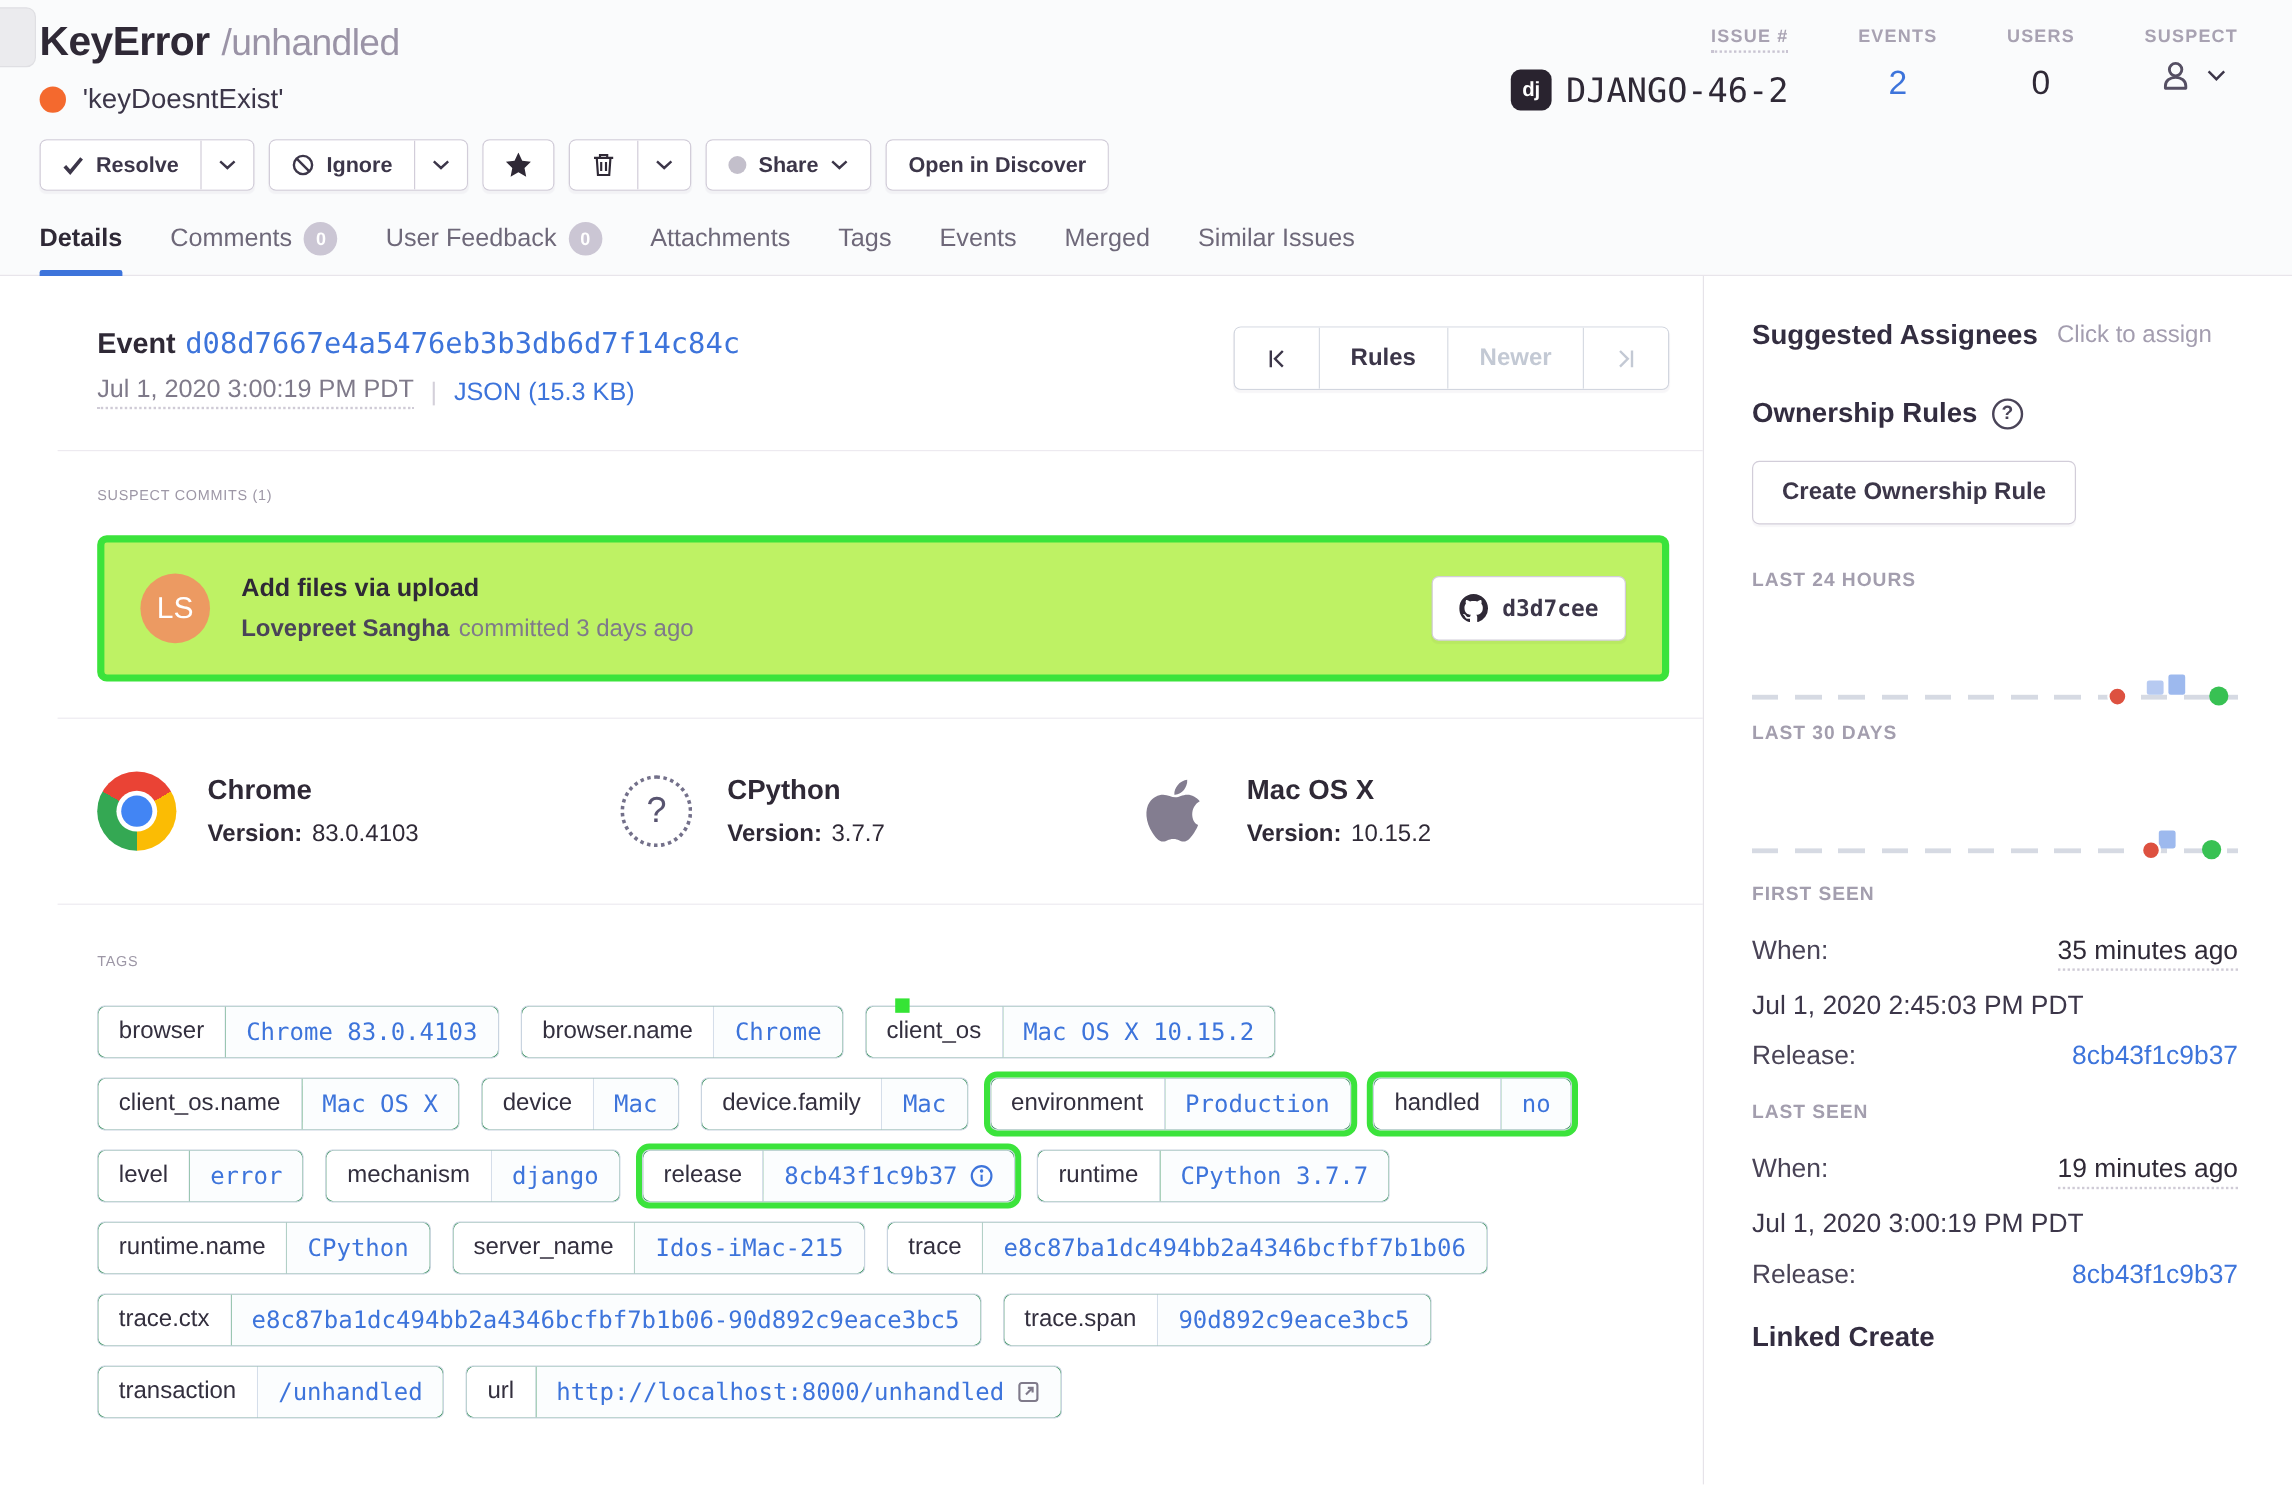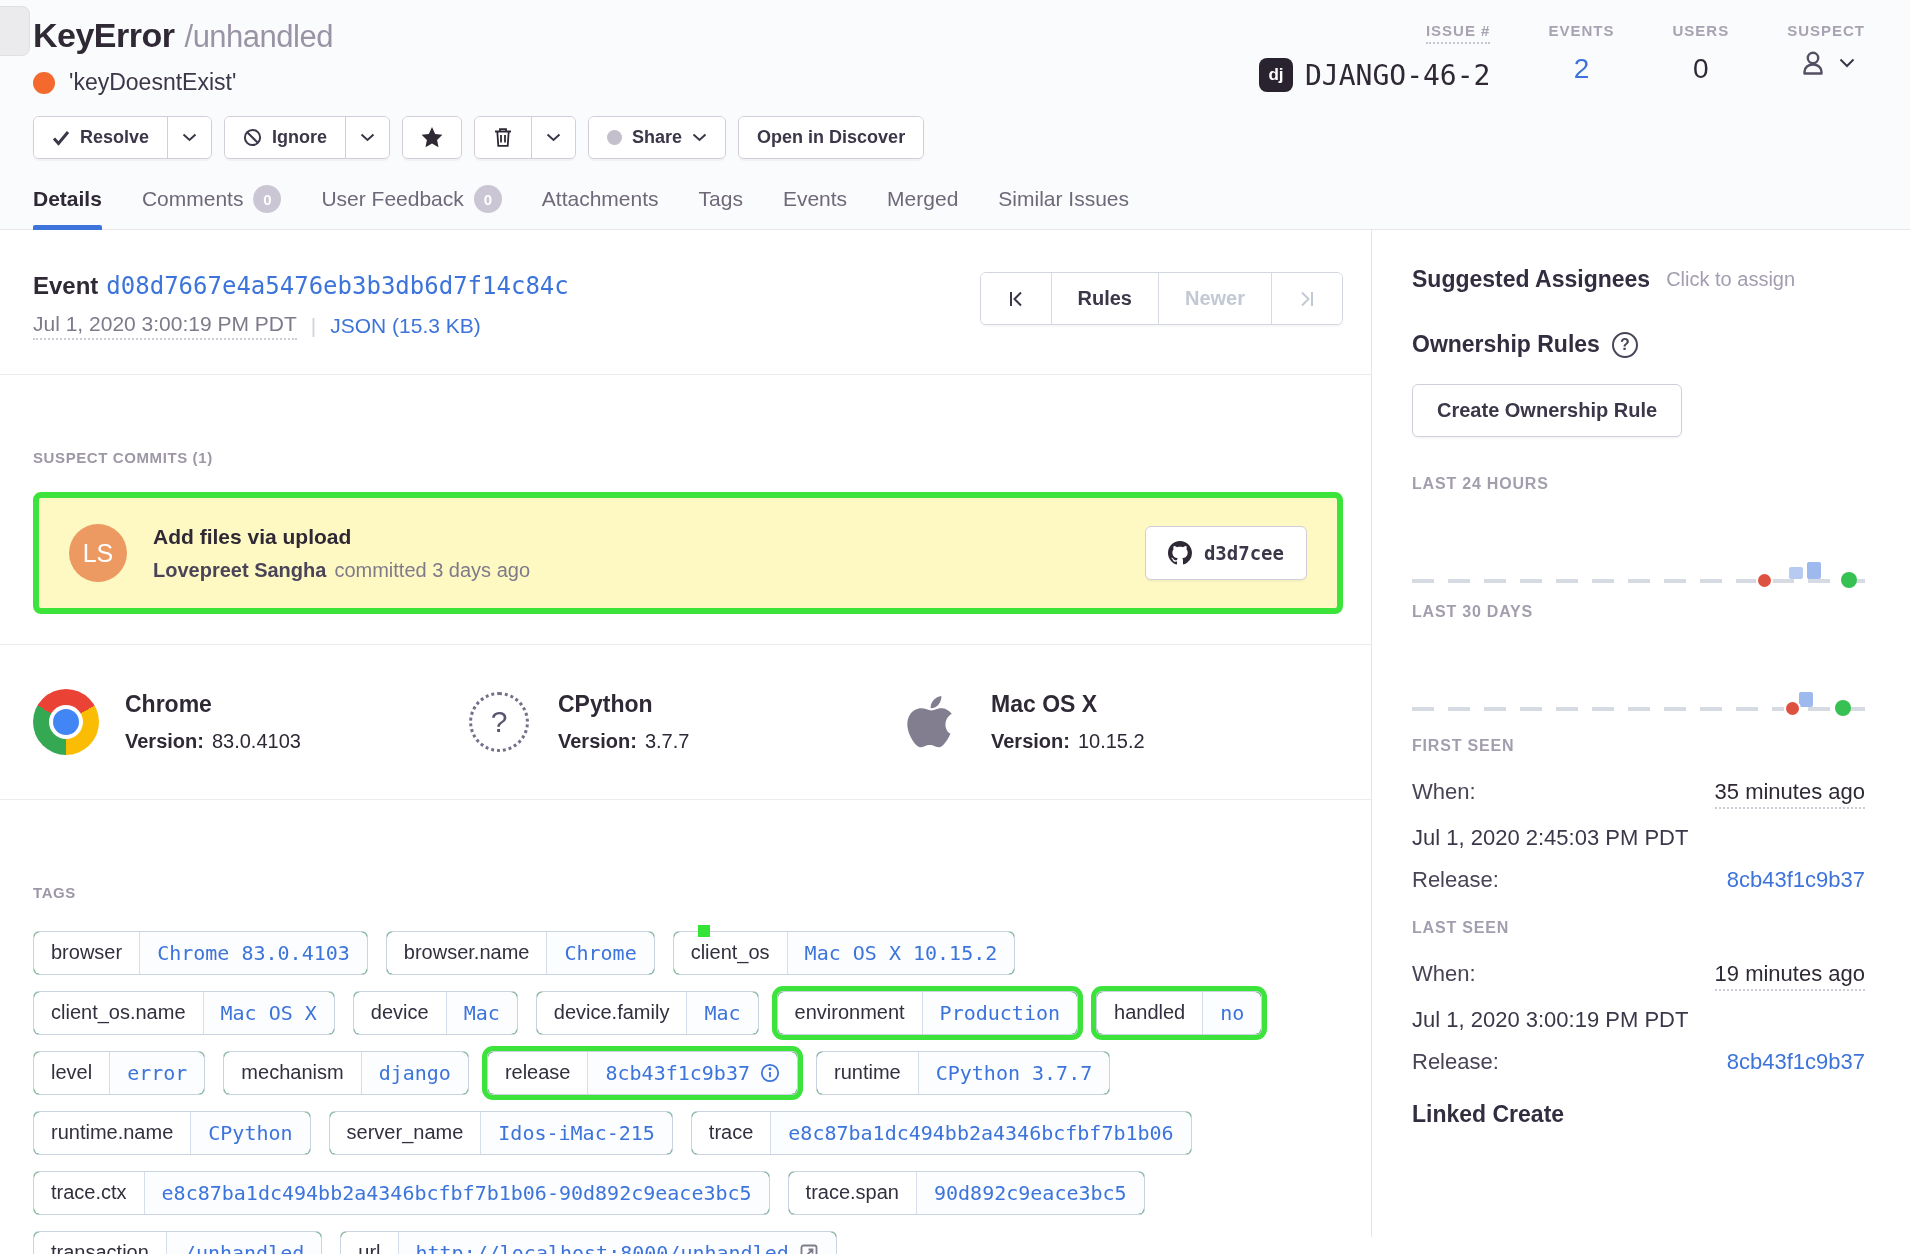--- a/index.html
+++ b/index.html
@@ -45,21 +45,21 @@
   .tabs { display:flex; gap:40px; padding:26px 33px 0 33px; border-bottom:1px solid #e8e5eb; }
   .tab { font-size:21px; color:#6e6879; padding-bottom:16px; display:flex; align-items:center;
     gap:10px; cursor:pointer; position:relative; }
   .tab.active { color:#2f2936; font-weight:bold; }
   .tab.active::after { content:""; position:absolute; left:0; right:0; bottom:-1px; height:5px;
     background:#3d74db; border-radius:2px 2px 0 0; }
   .tab-badge { background:#cbc6d4; color:#fff; min-width:28px; height:28px; border-radius:14px;
     display:inline-flex; align-items:center; justify-content:center; font-size:15px; font-weight:bold; }
 
   
-  .main { display:flex; height:1007px; background:#fff; }
+  .main { display:flex; height:1007px; background:#fff;padding-left:48px; }
   .content { width:1372px; border-right:1px solid #e6e3e9; }
   .sidebar { flex:1; padding:36px 45px 0 40px; }
 
   
   .event-header { display:flex; justify-content:space-between; align-items:flex-start;
     padding:42px 28px 34px 33px; }
   .event-title { font-size:24px; font-weight:bold; }
   .event-id { color:#3d74db; font-weight:normal; margin-left:8px; }
   .event-meta { margin-top:12px; font-size:21px; color:#7f7a8a; display:flex; align-items:center; }
   .event-date { border-bottom:2px dotted #cfcbd6; padding-bottom:2px; }
@@ -69,22 +69,22 @@
     background:#fff; box-shadow:0 2px 1px rgba(45,35,65,0.04); }
   .nav-btn { padding:14px 26px; font-size:20px; font-weight:bold; color:#3c3649; background:#fff;
     border:none; cursor:pointer; display:flex; align-items:center; }
   .nav-btn + .nav-btn { border-left:1px solid #d7dbe3; }
   .nav-btn.disabled { color:#c3c9d4; cursor:default; }
 
   .divider { border-top:1px solid #edeaf0; }
 
   
   .commits { padding:30px 28px 30px 33px; }
-  .section-caps { font-size:15px; font-weight:bold; color:#9d97a6; letter-spacing:0.6px;margin-top:44px; }
-  .commit-hl { margin-top:26px; border:6px solid #3be33b; border-radius:8px; background:#fef9c3; }
+  .section-caps { font-size:12px; font-weight:normal; color:#9d97a6; letter-spacing:0.6px; }
+  .commit-hl { margin-top:26px; border:6px solid #3be33b; border-radius:8px; background:#bef264; }
   .commit-card { display:flex; align-items:center; padding:26px 30px; }
   .avatar { width:58px; height:58px; border-radius:50%; background:#ec9a62; color:#fff;
     display:flex; align-items:center; justify-content:center; font-size:25px; }
   .commit-text { margin-left:26px; flex:1; }
   .commit-title { font-size:21px; font-weight:bold; color:#2f2936; }
   .commit-meta { margin-top:10px; font-size:20px; color:#7f7a8a; }
   .commit-meta .author { font-weight:bold; color:#4a4458; margin-right:8px; }
   .sha-btn { display:flex; align-items:center; gap:12px; padding:14px 22px; background:#fff;
     border:1px solid #d2cdd9; border-radius:6px; font-size:19px; font-weight:bold; color:#3c3649;
     box-shadow:0 2px 1px rgba(45,35,65,0.04); cursor:pointer; }

